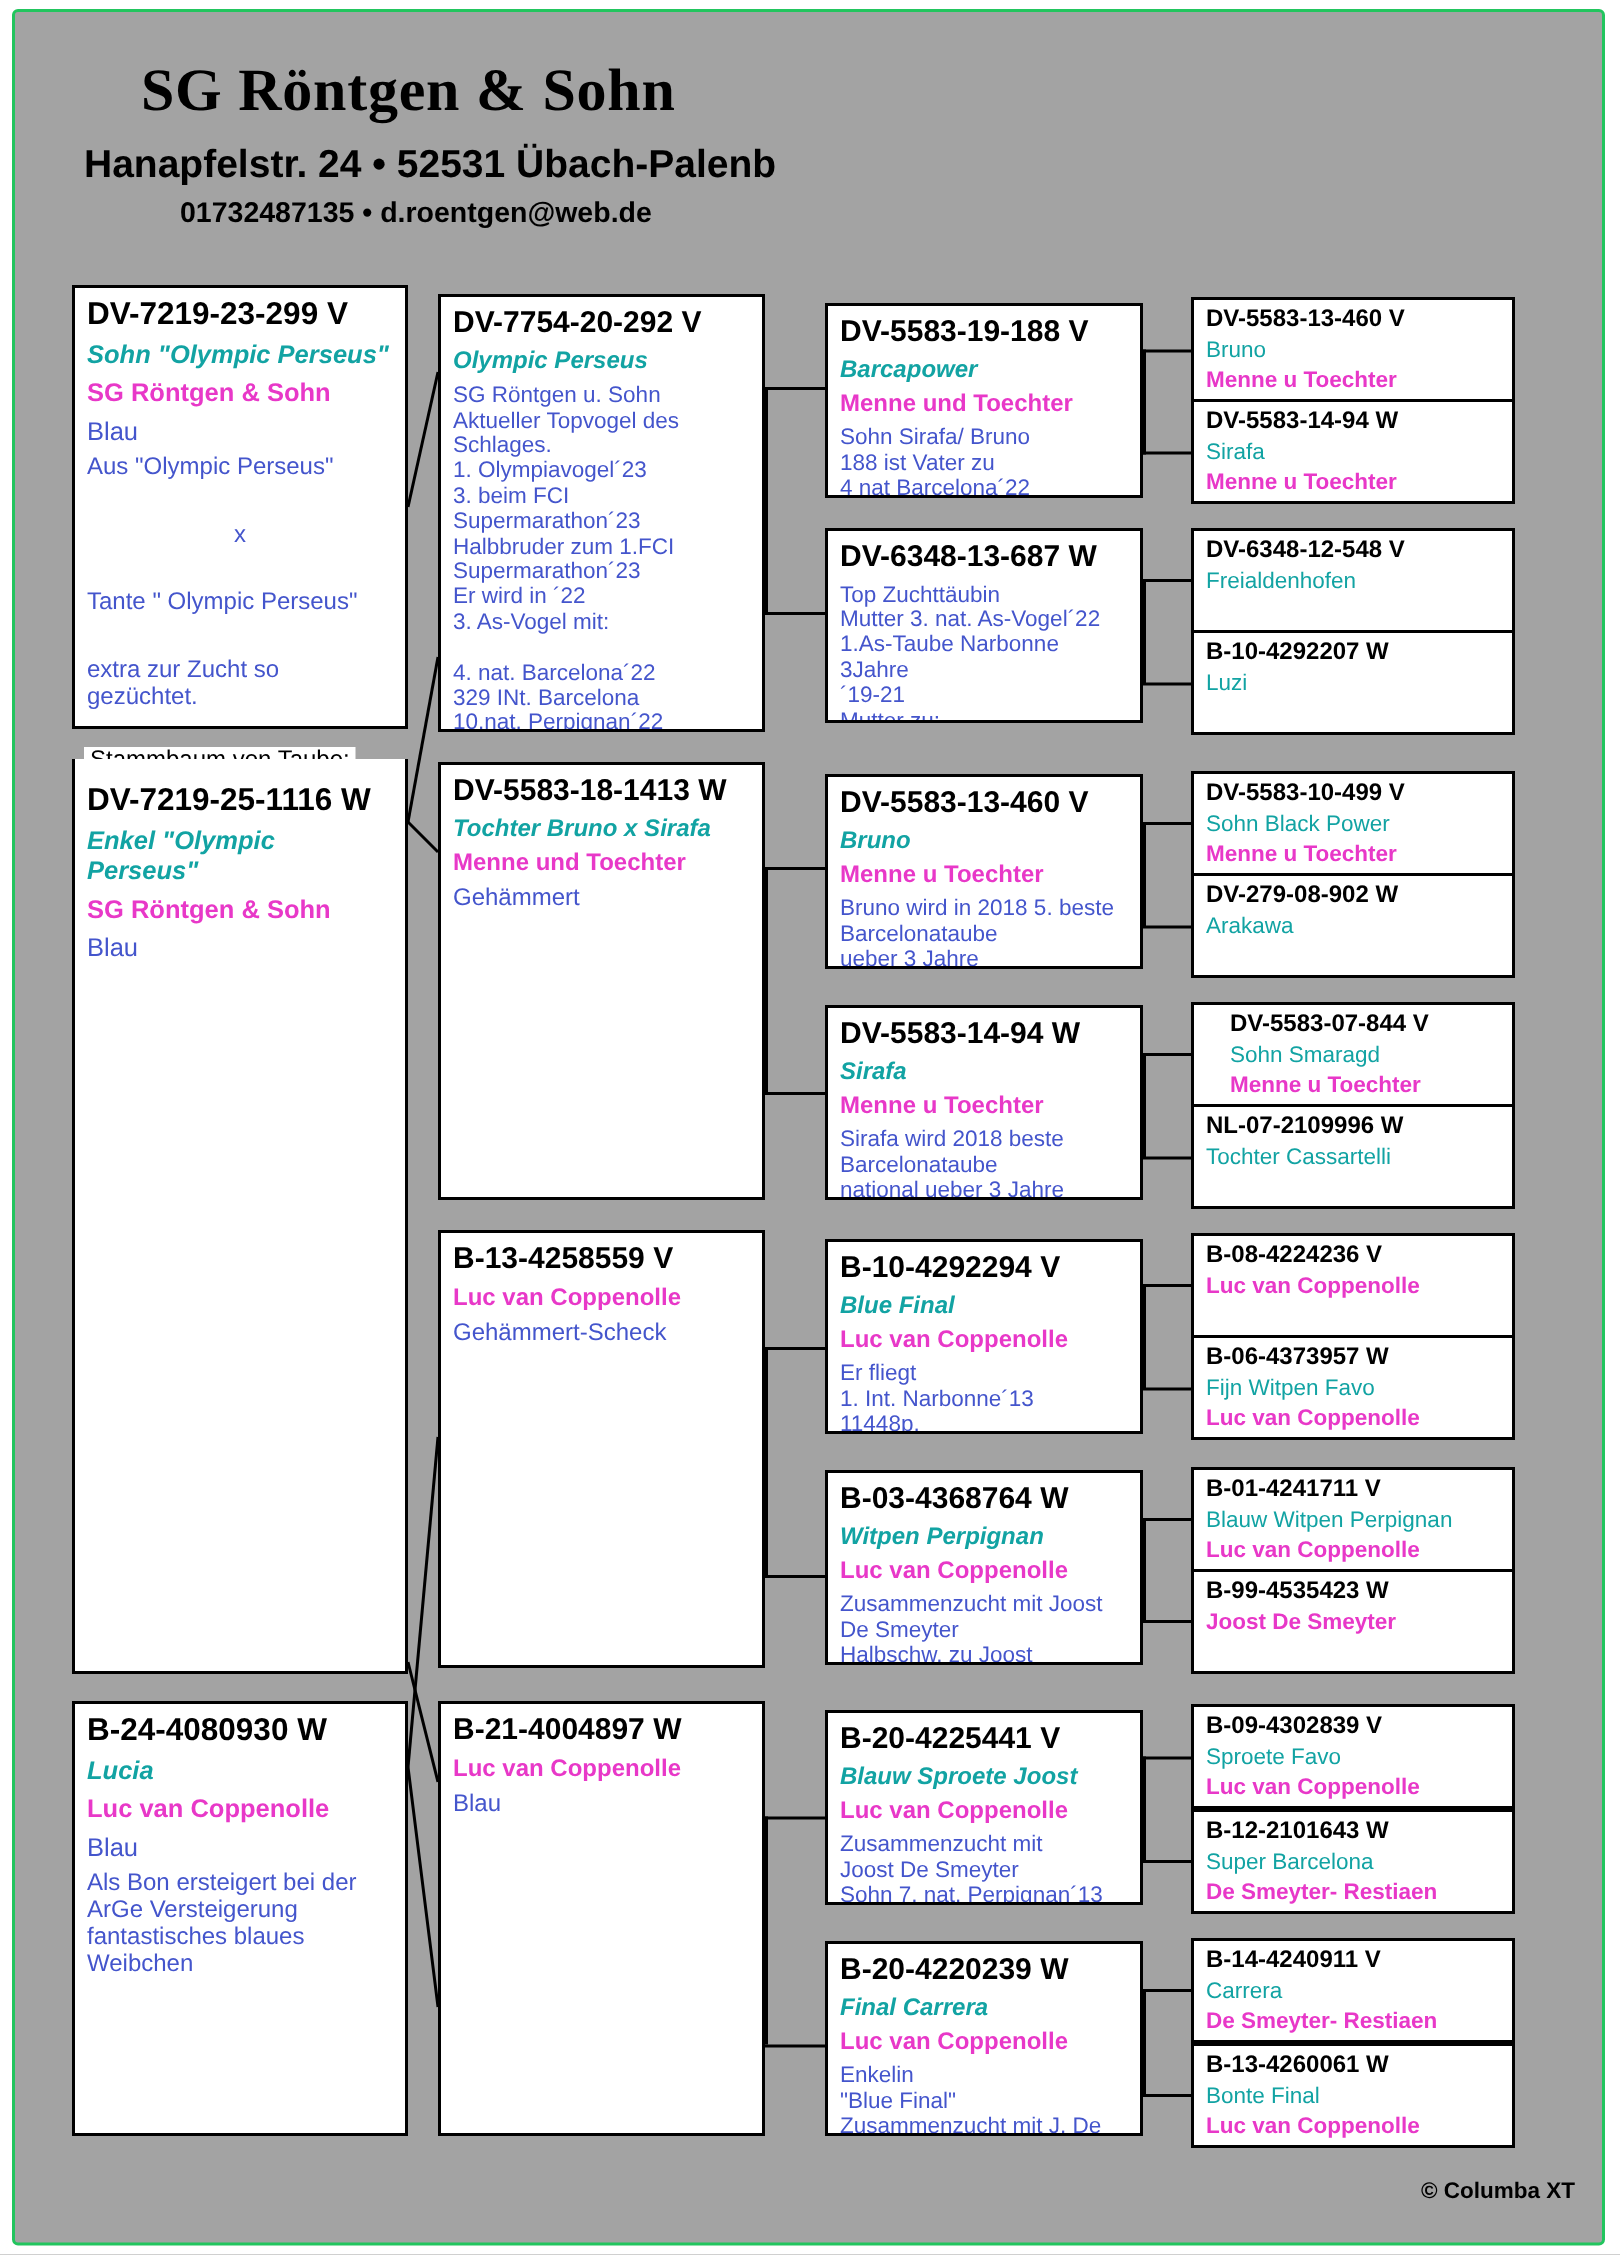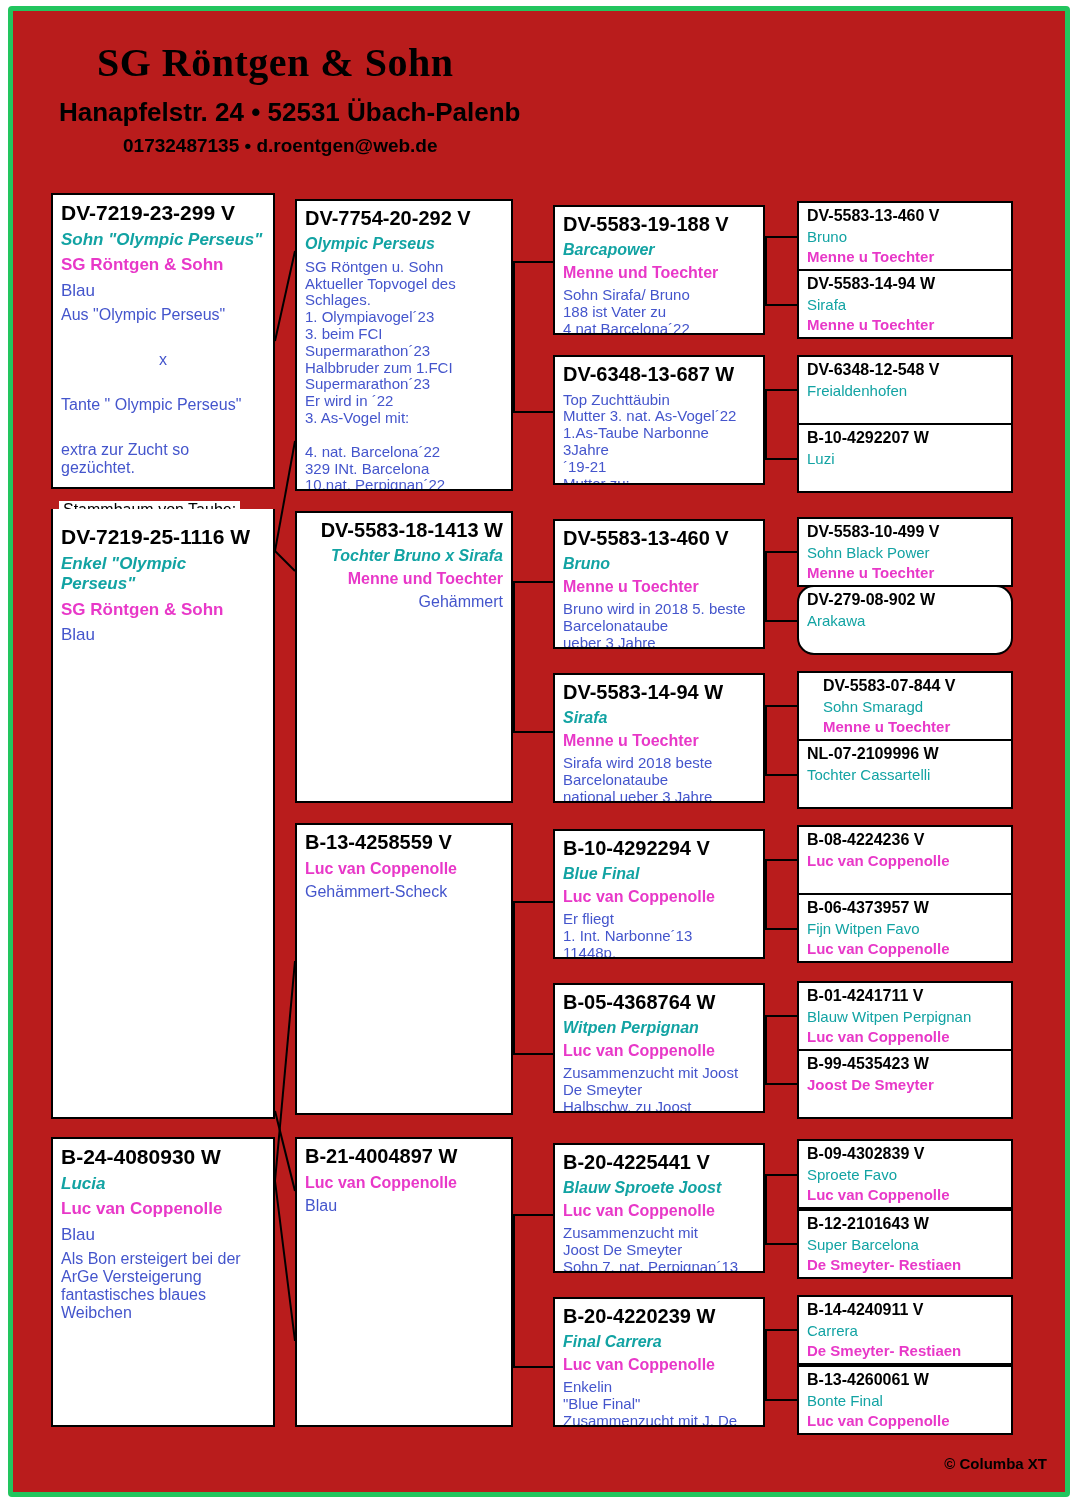--- a/index.html
+++ b/index.html
@@ -17,22 +17,22 @@
     background: #ffffff;
     overflow: hidden;
     box-sizing: border-box;
   }
   .sheet {
     position: absolute;
     left: 8px;
     top: 6px;
     width: 1062px;
     height: 1491px;
-    background: #b91c1c;
-    border: 5px solid #22c55e;
+    background: #a3a3a3;
+    border: 2px solid #22c55e;
     border-radius: 4px;
     box-sizing: border-box;
   }
 
   
   .hdr-title {
     position: absolute;
     left: 84px;
     top: 28px;
     font-family: "Liberation Serif", serif;
@@ -270,21 +270,21 @@
       <div class="note tight" style="margin-top:0">Halbbruder zum 1.FCI</div>
       <div class="note tight" style="margin-top:0">Supermarathon´23</div>
       <div class="note tight" style="margin-top:0">Er wird in ´22</div>
       <div class="note tight" style="margin-top:0">3. As-Vogel mit:</div>
       <div class="note tight" style="margin-top:17px">4. nat. Barcelona´22</div>
       <div class="note tight" style="margin-top:0">329 INt. Barcelona</div>
       <div class="note tight" style="margin-top:0">10.nat. Perpignan´22</div>
       <div class="note tight" style="margin-top:0">In 2021 fliegt er:</div>
     </div>
 
-    <div class="box s-g2" style="left:282px; top:500px; width:218px; height:292px;text-align:right;">
+    <div class="box s-g2" style="left:282px; top:500px; width:218px; height:292px;">
       <div class="ring">DV-5583-18-1413 W</div>
       <div class="nm">Tochter Bruno x Sirafa</div>
       <div class="ow">Menne und Toechter</div>
       <div class="col">Gehämmert</div>
     </div>
 
     <div class="box s-g2" style="left:282px; top:812px; width:218px; height:292px;">
       <div class="ring">B-13-4258559 V</div>
       <div class="ow">Luc van Coppenolle</div>
       <div class="col">Gehämmert-Scheck</div>
@@ -336,21 +336,21 @@
     <div class="box s-g3" style="left:540px; top:818px; width:212px; height:130px;">
       <div class="ring">B-10-4292294 V</div>
       <div class="nm">Blue Final</div>
       <div class="ow">Luc van Coppenolle</div>
       <div class="note tight" style="margin-top:5px">Er fliegt</div>
       <div class="note tight" style="margin-top:0">1. Int. Narbonne´13</div>
       <div class="note tight" style="margin-top:0">        11448p.</div>
     </div>
 
     <div class="box s-g3" style="left:540px; top:972px; width:212px; height:130px;">
-      <div class="ring">B-05-4368764 W</div>
+      <div class="ring">B-03-4368764 W</div>
       <div class="nm">Witpen Perpignan</div>
       <div class="ow">Luc van Coppenolle</div>
       <div class="note tight" style="margin-top:5px">Zusammenzucht mit Joost</div>
       <div class="note tight" style="margin-top:0">De Smeyter</div>
       <div class="note tight" style="margin-top:0">Halbschw. zu Joost</div>
     </div>
 
     <div class="box s-g3" style="left:540px; top:1132px; width:212px; height:130px;">
       <div class="ring">B-20-4225441 V</div>
       <div class="nm">Blauw Sproete Joost</div>
@@ -387,21 +387,21 @@
     <div class="box s-g4" style="left:784px; top:412px; width:216px; height:70px;">
       <div class="ring">B-10-4292207 W</div>
       <div class="plain-teal">Luzi</div>
       <div class="ow"></div>
     </div>
     <div class="box s-g4" style="left:784px; top:506px; width:216px; height:70px;">
       <div class="ring">DV-5583-10-499 V</div>
       <div class="plain-teal">Sohn Black Power</div>
       <div class="ow">Menne u Toechter</div>
     </div>
-    <div class="box s-g4" style="left:784px; top:574px; width:216px; height:70px;border-radius:17px;">
+    <div class="box s-g4" style="left:784px; top:574px; width:216px; height:70px;">
       <div class="ring">DV-279-08-902 W</div>
       <div class="plain-teal">Arakawa</div>
       <div class="ow"></div>
     </div>
     <div class="box s-g4" style="left:784px; top:660px; width:216px; height:70px;padding-left:24px;">
       <div class="ring">DV-5583-07-844 V</div>
       <div class="plain-teal">Sohn Smaragd</div>
       <div class="ow">Menne u Toechter</div>
     </div>
     <div class="box s-g4" style="left:784px; top:728px; width:216px; height:70px;">

